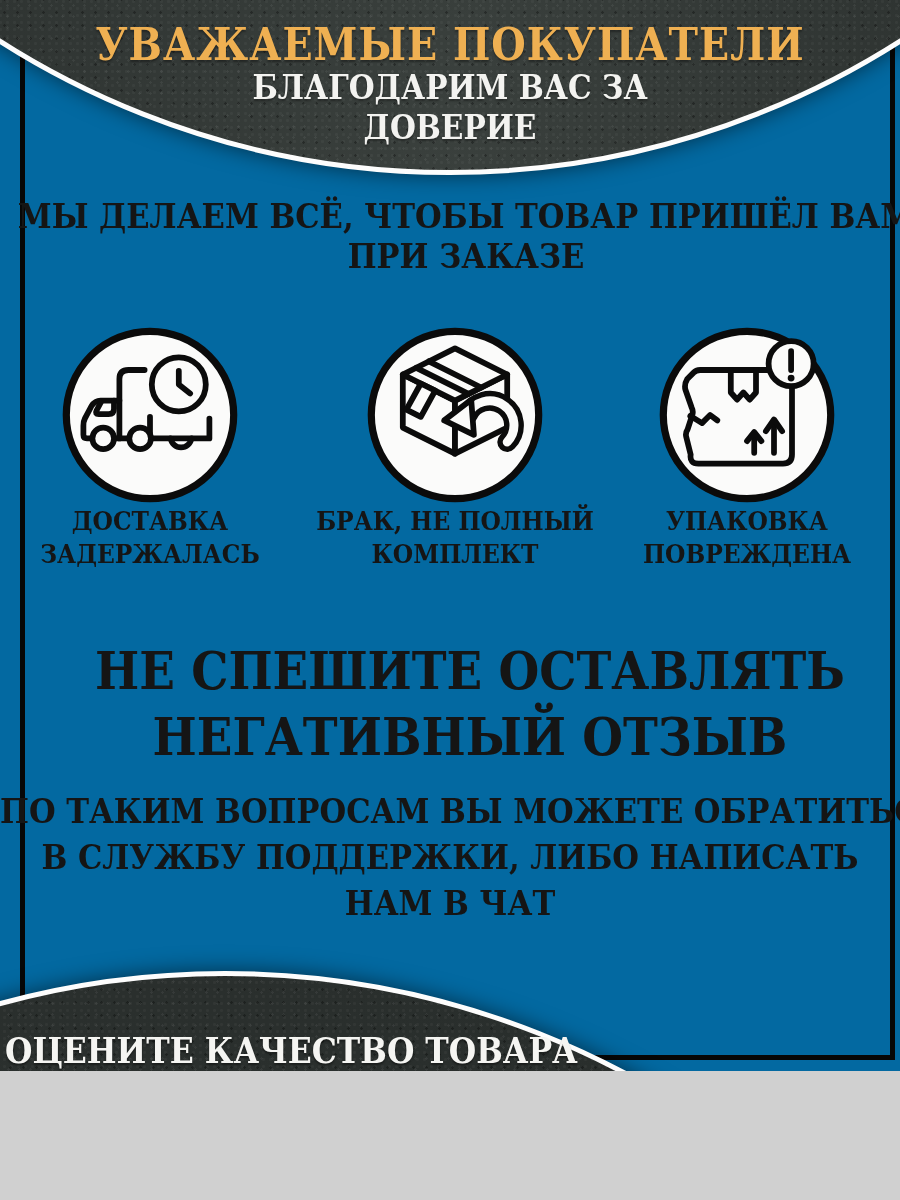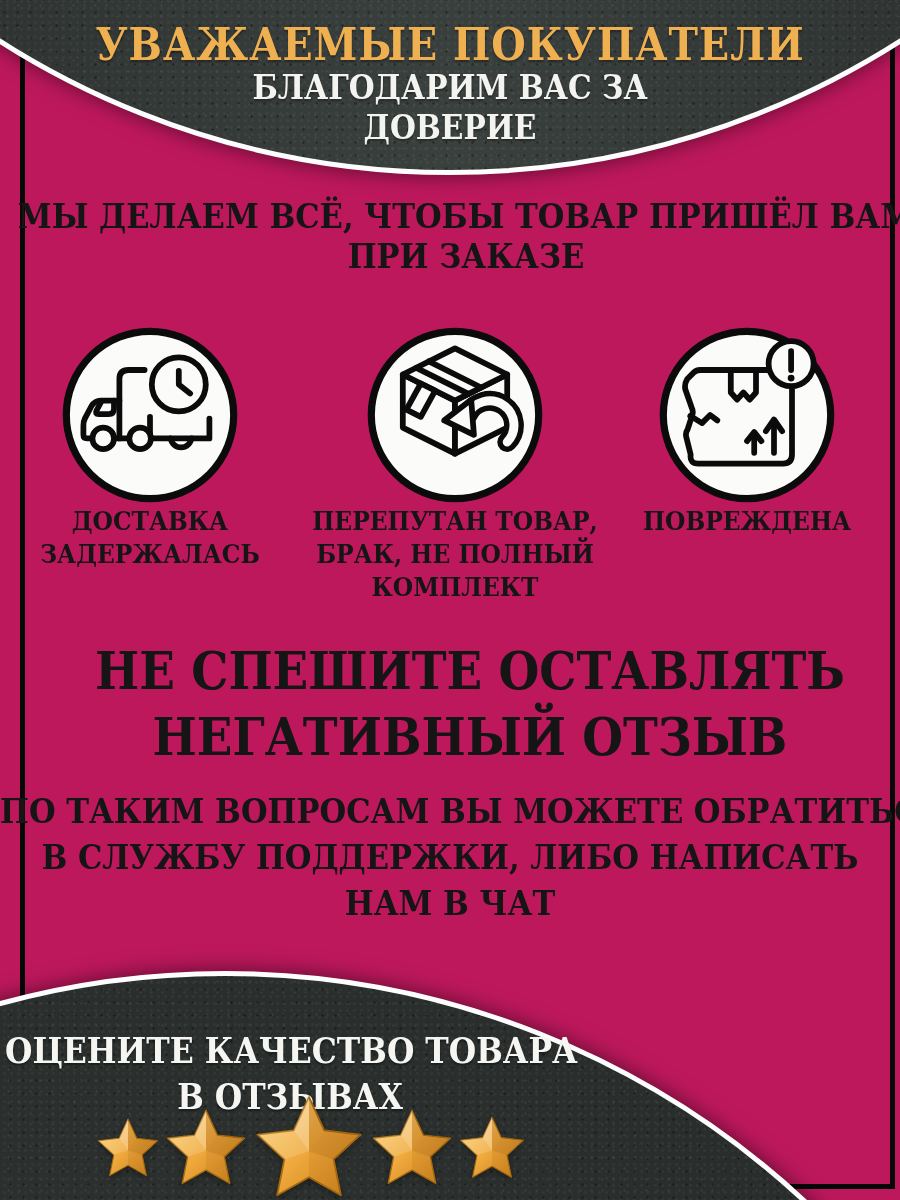--- a/index.html
+++ b/index.html
@@ -1,18 +1,18 @@
 <!DOCTYPE html>
 <html><head>
 <meta charset="utf-8">
 <style>
   html,body{margin:0;padding:0;background:#d0d0d0;}
   #canvas{
-    position:relative;width:900px;height:1200px;overflow:hidden;
-    background:#be185d;
+    position:relative;width:900px;height:1071px;overflow:hidden;
+    background:#0369a1;
     font-family:"DejaVu Serif Condensed","DejaVu Serif","Liberation Serif",serif;
     color:#151515;
   }
   
   .frame{
     position:absolute;left:20px;top:38px;right:5px;bottom:11px;
     border:5px solid #070707;z-index:1;
   }
   
   .charcoal{
@@ -132,21 +132,20 @@
         <polygon points="50,13 79,27.5 50,42 21,27.5" fill="#fbfbfa"></polygon>
         <path d="M35.5 20.2 L64.5 34.7"></path>
         <path d="M28.5 23.8 L57.5 38.3"></path>
         <polygon points="31,32.5 39,36.5 31,51 23,47" fill="#fbfbfa"></polygon>
       </g>
       <path d="M79 65 A13.5 13.5 0 1 0 57 50" fill="none" stroke="#0b0b0b" stroke-width="11" stroke-linecap="round"></path>
       <path d="M79 65 A13.5 13.5 0 1 0 57 50" fill="none" stroke="#fbfbfa" stroke-width="5" stroke-linecap="round"></path>
       <polygon points="44,53 59,41.5 60.5,61" fill="#fbfbfa" stroke="#0b0b0b" stroke-width="3.2" stroke-linejoin="round"></polygon>
     </svg>
     <div class="issue-label">
-      <div class="center-line">ПЕРЕПУТАН ТОВАР,</div>
       <div class="center-line">БРАК, НЕ ПОЛНЫЙ</div>
       <div class="center-line">КОМПЛЕКТ</div>
     </div>
   </div>
 
   <div class="issue-col" id="col3">
     <svg class="badge" viewBox="0 0 100 100">
       <circle cx="50" cy="50" r="46.5" fill="#fbfbfa" stroke="#0b0b0b" stroke-width="4"></circle>
       <g fill="none" stroke="#0b0b0b" stroke-width="3.2" stroke-linecap="round" stroke-linejoin="round">
         <path d="M24 25 H70 Q75 25 75 30 V72 Q75 77 70 77 H23 Q18 77 18.7 72 L16.2 62 Q15.7 60 17 58 L19.6 50 Q20.3 48 19.3 46 L15.8 36 Q15 33 16.8 30 L20.2 26.6 Q21.6 25 24 25 Z" fill="#fbfbfa"></path>
@@ -155,20 +154,21 @@
         <path d="M54 71 V61.5"></path>
           <path d="M50 64.5 L54 59.5 L58 64.5"></path>
         <path d="M65 71 V54"></path>
           <path d="M60.5 59 L65 52.5 L69.5 59"></path>
         <circle cx="74.5" cy="21.5" r="12.5" fill="#fbfbfa"></circle>
         <path d="M74.5 14.5 V25"></path>
       </g>
       <circle cx="74.5" cy="29.5" r="1.9" fill="#0b0b0b"></circle>
     </svg>
     <div class="issue-label">
+      <div class="center-line">УПАКОВКА</div>
       <div class="center-line">ПОВРЕЖДЕНА</div>
     </div>
   </div>
 
   <div class="headline">
     <div class="center-line">НЕ СПЕШИТЕ ОСТАВЛЯТЬ</div>
     <div class="center-line">НЕГАТИВНЫЙ ОТЗЫВ</div>
   </div>
 
   <div class="support">

